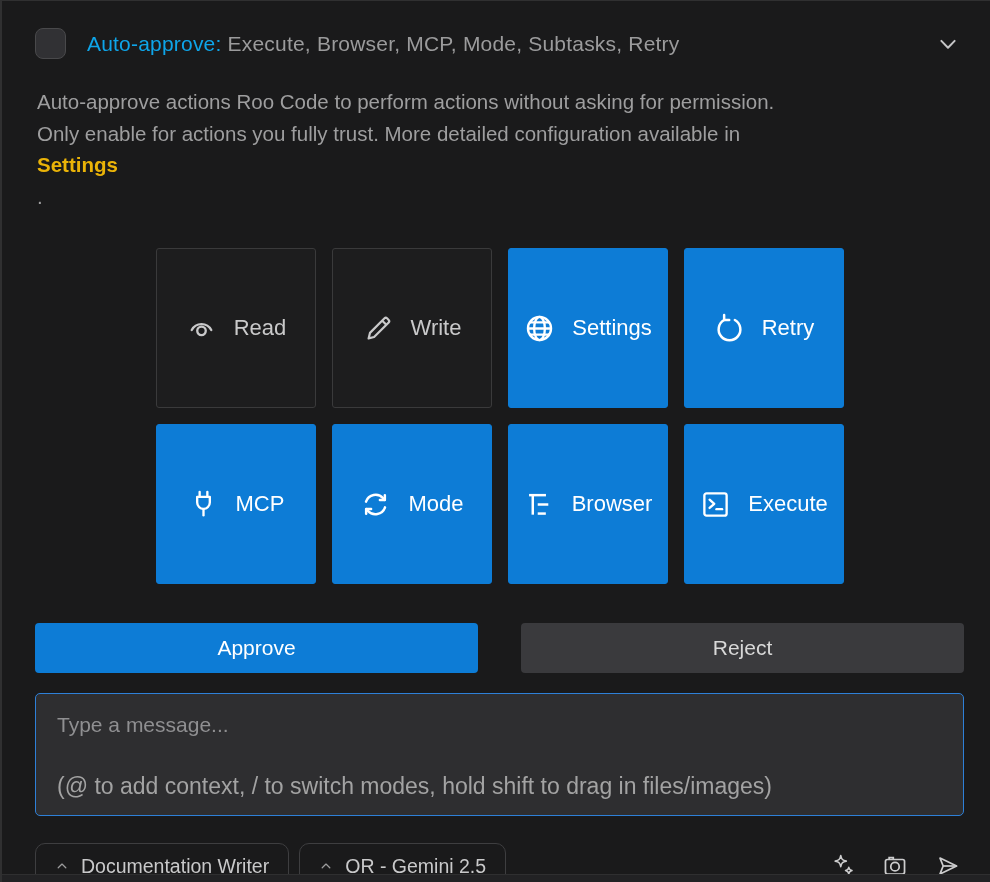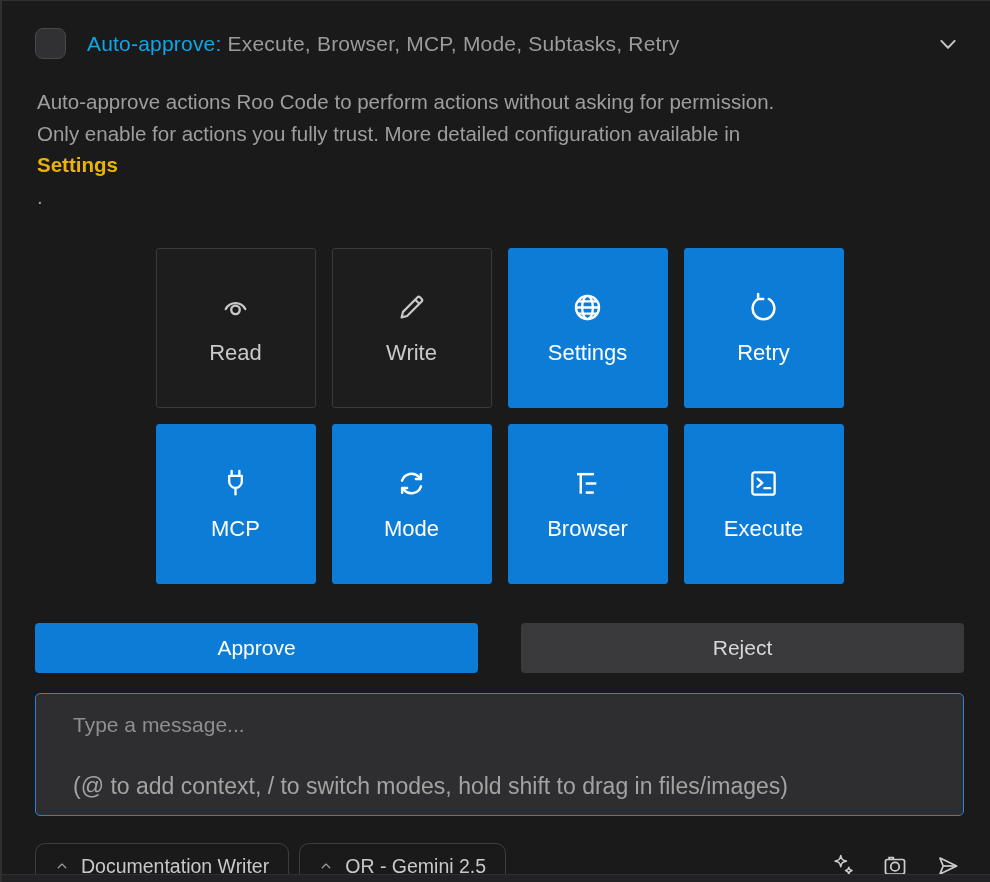--- a/index.html
+++ b/index.html
@@ -16,33 +16,33 @@
   .chev svg{width:28px;height:28px;}
   
   .desc{margin:27px 0 0 2px;font-size:20.5px;line-height:31.5px;color:#9e9e9f;}
   .desc span{display:block;}
   .desc .last-line{display:block;}
   .link{color:#eab308;text-decoration:none;cursor:pointer;font-weight:bold;}
   .dot{display:inline;color:#9e9e9f;}
   
   .grid{margin:36px auto 0;width:688px;display:grid;grid-template-columns:repeat(4,160px);grid-auto-rows:160px;gap:16px;}
   .cell{box-sizing:border-box;border-radius:3px;background:#1d1d1e;border:1px solid #3a3a3b;color:#c9c9ca;
-        display:flex;flex-direction:column;align-items:center;justify-content:center;gap:16px;cursor:pointer;}
+        display:flex;flex-direction:row;align-items:center;justify-content:center;gap:16px;cursor:pointer;}
   .cell.active{background:#0d7cd6;border-color:#0d7cd6;color:#ffffff;}
   .icon-slot{display:flex;}
   .icon-slot svg{width:33px;height:33px;display:block;}
   .cell-label{font-size:22px;}
   
   .actions{display:flex;gap:43px;margin-top:39px;}
   .actions button{flex:1;height:50px;border-radius:4px;border:none;font-size:21px;font-family:inherit;cursor:pointer;}
   .approve{background:#0d7cd6;color:#ffffff;}
   .reject{background:#3a3a3d;color:#d8d8d8;}
   
   .composer{box-sizing:border-box;margin-top:20px;height:123px;background:#2e2e30;border:1.5px solid #2e80d8;
-            border-radius:5px;padding:19px 37px 15px;display:flex;flex-direction:column;justify-content:space-between;cursor:text;}
+            border-radius:5px;padding:19px 21px 15px;display:flex;flex-direction:column;justify-content:space-between;cursor:text;}
   .ph{font-size:21px;color:#8f8f91;}
   .hint{font-size:23px;color:#a3a3a3;}
   
   .footer{display:flex;align-items:center;margin-top:27px;}
   .pill{display:flex;align-items:center;gap:12px;height:46px;padding:0 19px;border-radius:10px;
         border:1px solid #3e3e40;background:transparent;color:#c9c9ca;font-size:19.5px;font-family:inherit;cursor:pointer;}
   .pill + .pill{margin-left:10px;}
   .pill .chev-up{color:#9c9c9d;display:flex;}
   .pill .chev-up svg{width:14px;height:14px;}
   .foot-icons{margin-left:auto;display:flex;align-items:center;gap:25px;color:#cdcdce;padding-right:5px;}

